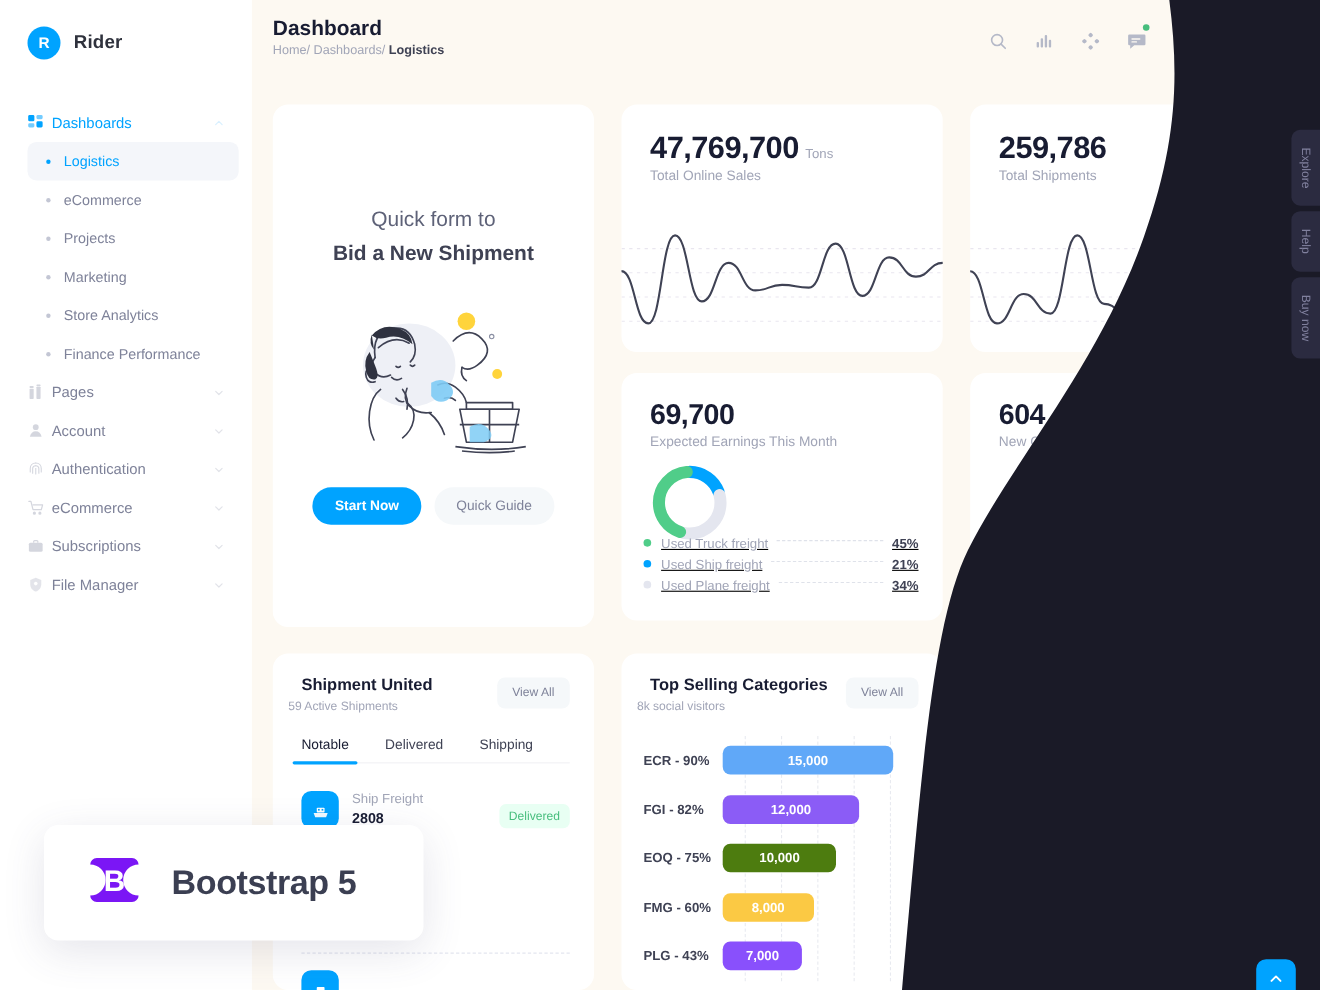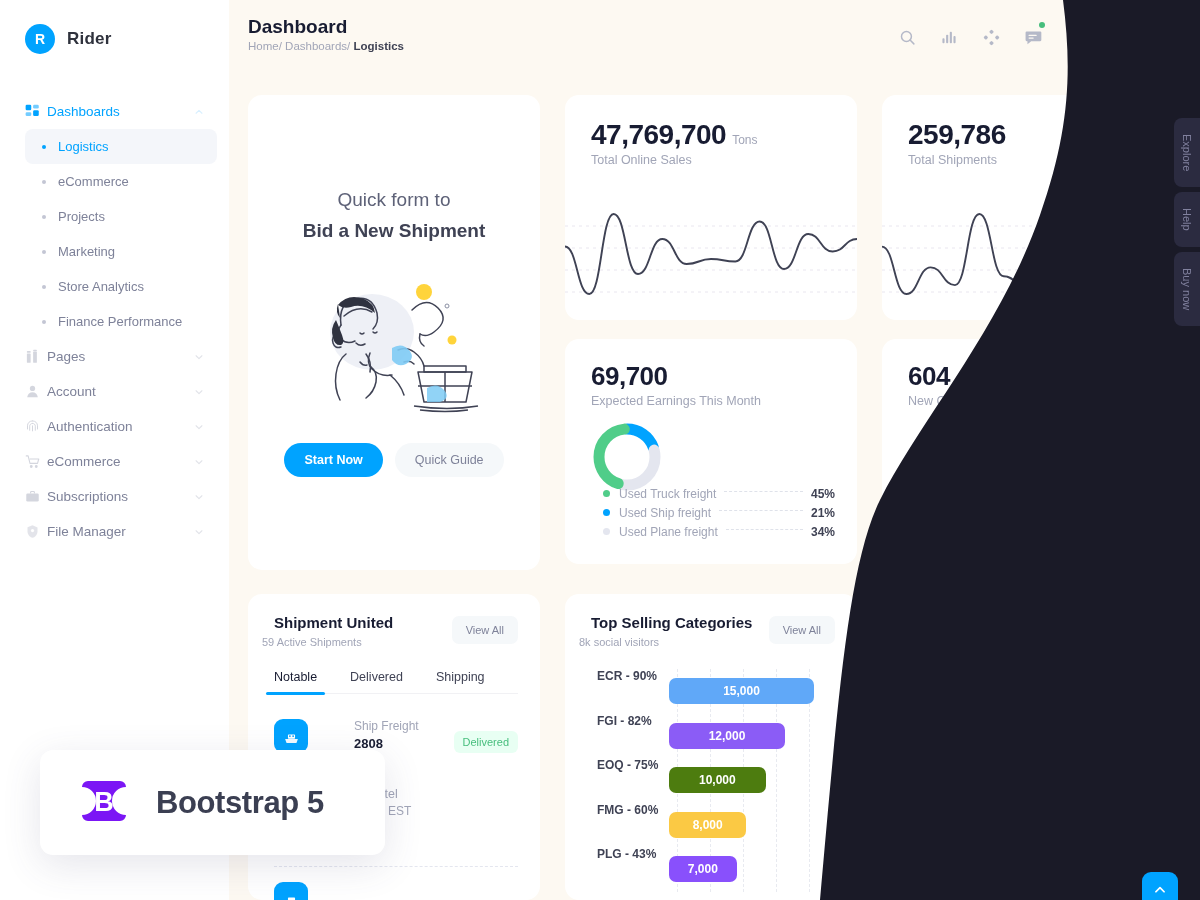--- a/index.html
+++ b/index.html
@@ -92,21 +92,21 @@
   .stat-num { position:absolute; left:26px; top:24px; font-size:28px; font-weight:bold; color:#181c32; letter-spacing:-.5px; }
   .stat-unit { font-size:12px; font-weight:normal; color:#a1a5b7; margin-left:6px; letter-spacing:0; }
   .stat-label { position:absolute; left:26px; top:58px; font-size:12.5px; color:#a1a5b7; }
   .spark { position:absolute; left:0; bottom:16px; width:100%; height:100px; }
 
   
   #donut-card { left:336px; top:267px; width:292px; height:225px; }
   .dn-num { position:absolute; left:26px; top:22px; font-size:26px; font-weight:bold; color:#181c32; letter-spacing:-.5px; }
   .dn-label { position:absolute; left:26px; top:55px; font-size:12.5px; color:#a1a5b7; }
   #donut { position:absolute; left:22px; top:78px; }
-  .legend { position:absolute; left:38px; right:22px; top:145px; }
+  .legend { position:absolute; left:20px; right:22px; top:145px;text-decoration:underline; }
   .lg-row { display:flex; align-items:center; height:19px; font-size:12px; color:#a1a5b7; }
   .lg-dot { width:7px; height:7px; border-radius:50%; margin-right:9px; flex-shrink:0; }
   .lg-dash { flex:1; border-bottom:1px dashed #dfe2ea; margin:0 8px; position:relative; top:-2px; }
   .lg-val { font-size:12px; font-weight:bold; color:#3f4254; }
 
   
   #cust-card { left:653px; top:267px; width:292px; height:225px; }
   .ct-num { position:absolute; left:26px; top:22px; font-size:26px; font-weight:bold; color:#181c32; letter-spacing:-.5px; }
   .ct-label { position:absolute; left:26px; top:55px; font-size:12.5px; color:#a1a5b7; }
   .ct-heroes-t { position:absolute; left:26px; top:155px; font-size:12.5px; font-weight:bold; color:#3f4254; }
@@ -147,21 +147,21 @@
   .ship-dest { font-size:12.5px; color:#a1a5b7; margin-top:14px; }
   .ship-city { font-size:12px; color:#a1a5b7; margin-top:3px; }
   .badge-ok {
     position:absolute; right:0; top:12px; background:#e8fff3; color:#47be7d;
     font-size:11px; font-weight:500; padding:5px 9px; border-radius:6px;
   }
   .divider-dashed { position:absolute; left:26px; right:22px; border-bottom:1px dashed #e4e6ef; }
 
   
   #bars { position:absolute; left:20px; right:14px; top:75px; bottom:8px; }
-  .bar-row { display:flex; height:44.5px; position:relative;margin-left:12px; }
+  .bar-row { display:flex; align-items:center; height:44.5px; position:relative; }
   .bar-cat { width:72px; font-size:12px; font-weight:bold; color:#3f4254; flex-shrink:0; }
   .bar-track { flex:1; position:relative; height:100%; display:flex; align-items:center; }
   .bar {
     height:26px; border-radius:7px; display:flex; align-items:center;
     justify-content:center; color:#fff; font-size:12px; font-weight:bold;
   }
   .grid-lines { position:absolute; left:92px; right:0; top:0; bottom:0;
     display:flex; justify-content:space-between; pointer-events:none; }
   .grid-lines span { width:1px; border-left:1px dashed #e8eaf0; }
 
@@ -551,21 +551,21 @@
 
   <div class="card" id="ship-hist">
     <div class="ct-title">Shipment United</div>
     <div class="ct-sub">59 Active Shipments</div>
     <button class="view-all">View All</button>
     <div class="tabs" id="sh-tabs">
         <div class="tab active">Notable</div>
         <div class="tab">Delivered</div>
         <div class="tab">Shipping</div>
       </div>
-    <div class="ship-row" style="top:125px;gap:34px;">
+    <div class="ship-row" style="top:125px;">
       <div class="ship-ico">
         <svg width="17" height="17" viewBox="0 0 24 24" fill="#fff">
           <path d="M3 15.5h18l-2 5.5H5z" opacity=".95"></path>
           <rect x="7" y="9" width="10" height="6" rx="1"></rect>
           <rect x="8.6" y="10.4" width="2.2" height="2.2" fill="#00a3ff"></rect>
           <rect x="13.2" y="10.4" width="2.2" height="2.2" fill="#00a3ff"></rect>
         </svg>
       </div>
       <div style="flex:1; position:relative;">
         <div class="ship-type">Ship Freight</div>

